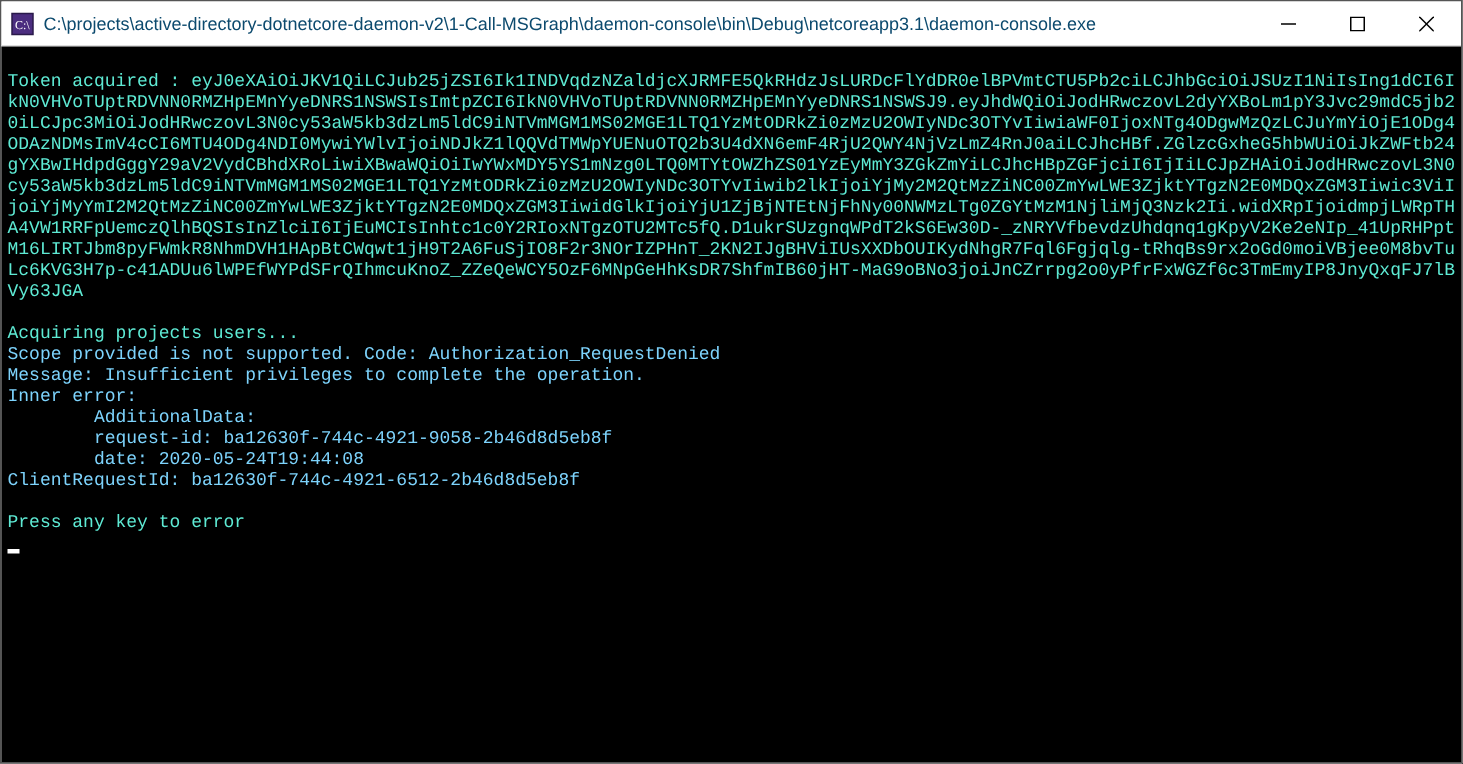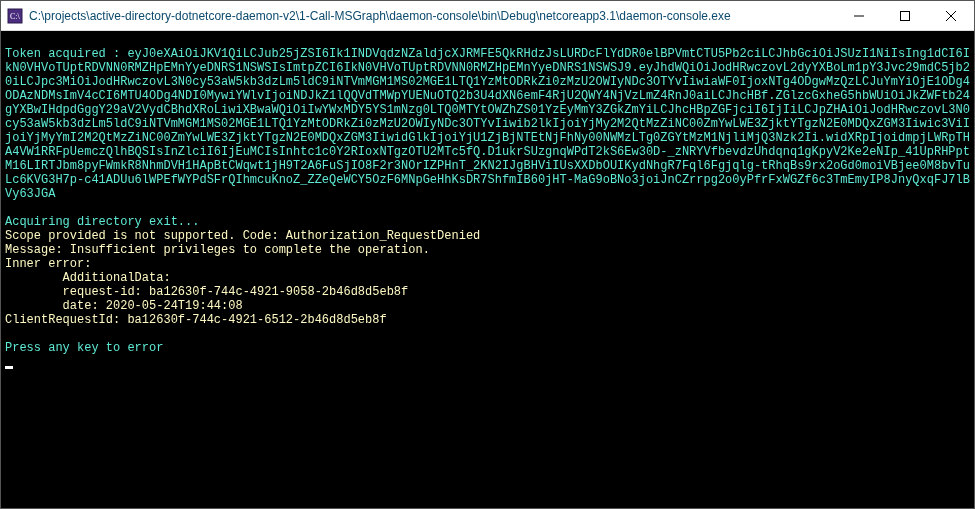--- a/index.html
+++ b/index.html
@@ -59,21 +59,21 @@
       background: #000;
       padding: 2px 4px;
       font-family: Consolas, 'Courier New', monospace;
       font-size: 12px;
       line-height: 14px;
       overflow: hidden;
       white-space: pre;
       position: relative;
     }
     .green { color: #5eead4; }
-    .darkred { color: #fef9c3; }
+    .darkred { color: #7dd3fc; }
     .token-block {
       word-break: break-all;
       white-space: pre-wrap;
       overflow-wrap: break-word;
     }
     .cursor {
       display: inline-block;
       width: 8px;
       height: 3px;
       background: #fff;
@@ -108,21 +108,21 @@
             <line x1="0" y1="0" x2="10" y2="10" stroke="#000" stroke-width="1"></line>
             <line x1="10" y1="0" x2="0" y2="10" stroke="#000" stroke-width="1"></line>
           </svg>
       </div>
     </div>
   </div>
 
   <div class="console">
 <span class="green token-block"><span>Token acquired : </span><span>eyJ0eXAiOiJKV1QiLCJub25jZSI6Ik1INDVqdzNZaldjcXJRMFE5QkRHdzJsLURDcFlYdDR0elBPVmtCTU5Pb2ciLCJhbGciOiJSUzI1NiIsIng1dCI6IkN0VHVoTUptRDVNN0RMZHpEMnYyeDNRS1NSWSIsImtpZCI6IkN0VHVoTUptRDVNN0RMZHpEMnYyeDNRS1NSWSJ9.eyJhdWQiOiJodHRwczovL2dyYXBoLm1pY3Jvc29mdC5jb20iLCJpc3MiOiJodHRwczovL3N0cy53aW5kb3dzLm5ldC9iNTVmMGM1MS02MGE1LTQ1YzMtODRkZi0zMzU2OWIyNDc3OTYvIiwiaWF0IjoxNTg4ODgwMzQzLCJuYmYiOjE1ODg4ODAzNDMsImV4cCI6MTU4ODg4NDI0MywiYWlvIjoiNDJkZ1lQQVdTMWpYUENuOTQ2b3U4dXN6emF4RjU2QWY4NjVzLmZ4RnJ0aiLCJhcHBf.ZGlzcGxheG5hbWUiOiJkZWFtb24gYXBwIHdpdGggY29aV2VydCBhdXRoLiwiXBwaWQiOiIwYWxMDY5YS1mNzg0LTQ0MTYtOWZhZS01YzEyMmY3ZGkZmYiLCJhcHBpZGFjciI6IjIiLCJpZHAiOiJodHRwczovL3N0cy53aW5kb3dzLm5ldC9iNTVmMGM1MS02MGE1LTQ1YzMtODRkZi0zMzU2OWIyNDc3OTYvIiwib2lkIjoiYjMy2M2QtMzZiNC00ZmYwLWE3ZjktYTgzN2E0MDQxZGM3Iiwic3ViIjoiYjMyYmI2M2QtMzZiNC00ZmYwLWE3ZjktYTgzN2E0MDQxZGM3IiwidGlkIjoiYjU1ZjBjNTEtNjFhNy00NWMzLTg0ZGYtMzM1NjliMjQ3Nzk2Ii.widXRpIjoidmpjLWRpTHA4VW1RRFpUemczQlhBQSIsInZlciI6IjEuMCIsInhtc1c0Y2RIoxNTgzOTU2MTc5fQ.D1ukrSUzgnqWPdT2kS6Ew30D-_zNRYVfbevdzUhdqnq1gKpyV2Ke2eNIp_41UpRHPptM16LIRTJbm8pyFWmkR8NhmDVH1HApBtCWqwt1jH9T2A6FuSjIO8F2r3NOrIZPHnT_2KN2IJgBHViIUsXXDbOUIKydNhgR7Fql6Fgjqlg-tRhqBs9rx2oGd0moiVBjee0M8bvTuLc6KVG3H7p-c41ADUu6lWPEfWYPdSFrQIhmcuKnoZ_ZZeQeWCY5OzF6MNpGeHhKsDR7ShfmIB60jHT-MaG9oBNo3joiJnCZrrpg2o0yPfrFxWGZf6c3TmEmyIP8JnyQxqFJ7lBVy63JGA</span></span>
 
-<span class="green">Acquiring directory exit...</span>
+<span class="green">Acquiring projects users...</span>
 <span class="darkred">Scope provided is not supported. Code: Authorization_RequestDenied</span>
 <span class="darkred">Message: Insufficient privileges to complete the operation.</span>
 <span class="darkred">Inner error:</span>
 <span class="darkred">	AdditionalData:</span>
 <span class="darkred">	request-id: ba12630f-744c-4921-9058-2b46d8d5eb8f</span>
 <span class="darkred">	date: 2020-05-24T19:44:08</span>
 <span class="darkred">ClientRequestId: ba12630f-744c-4921-6512-2b46d8d5eb8f</span>
 
 <span class="green">Press any key to error</span>
 <span class="cursor"></span>

